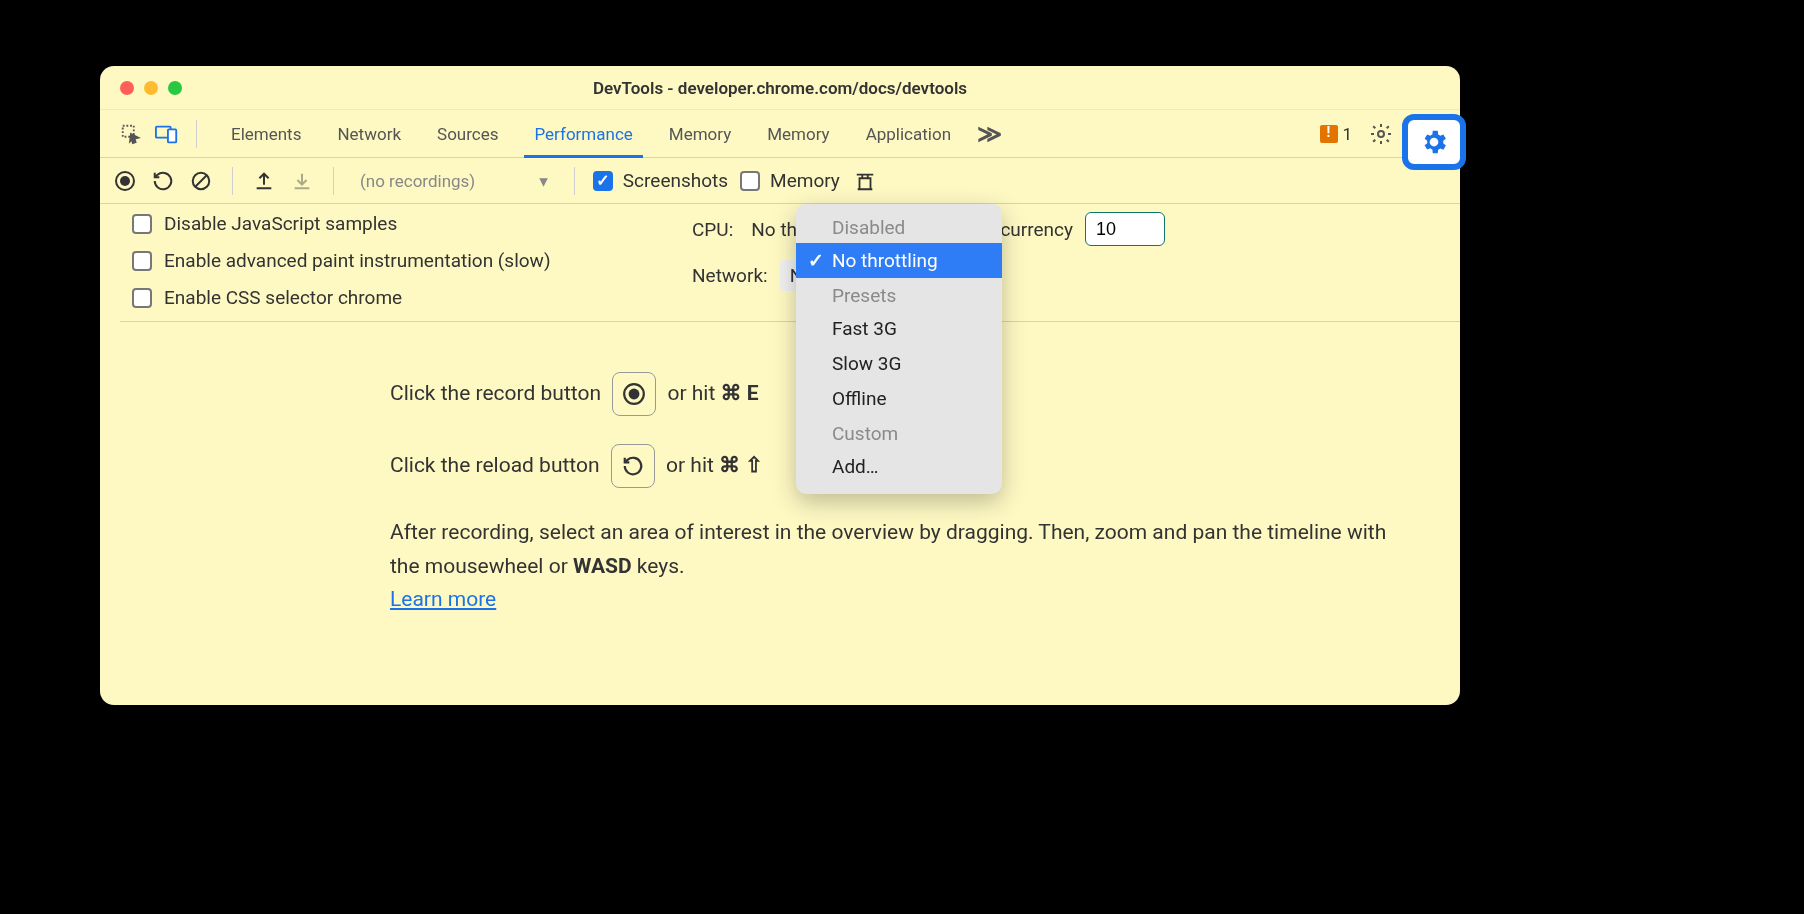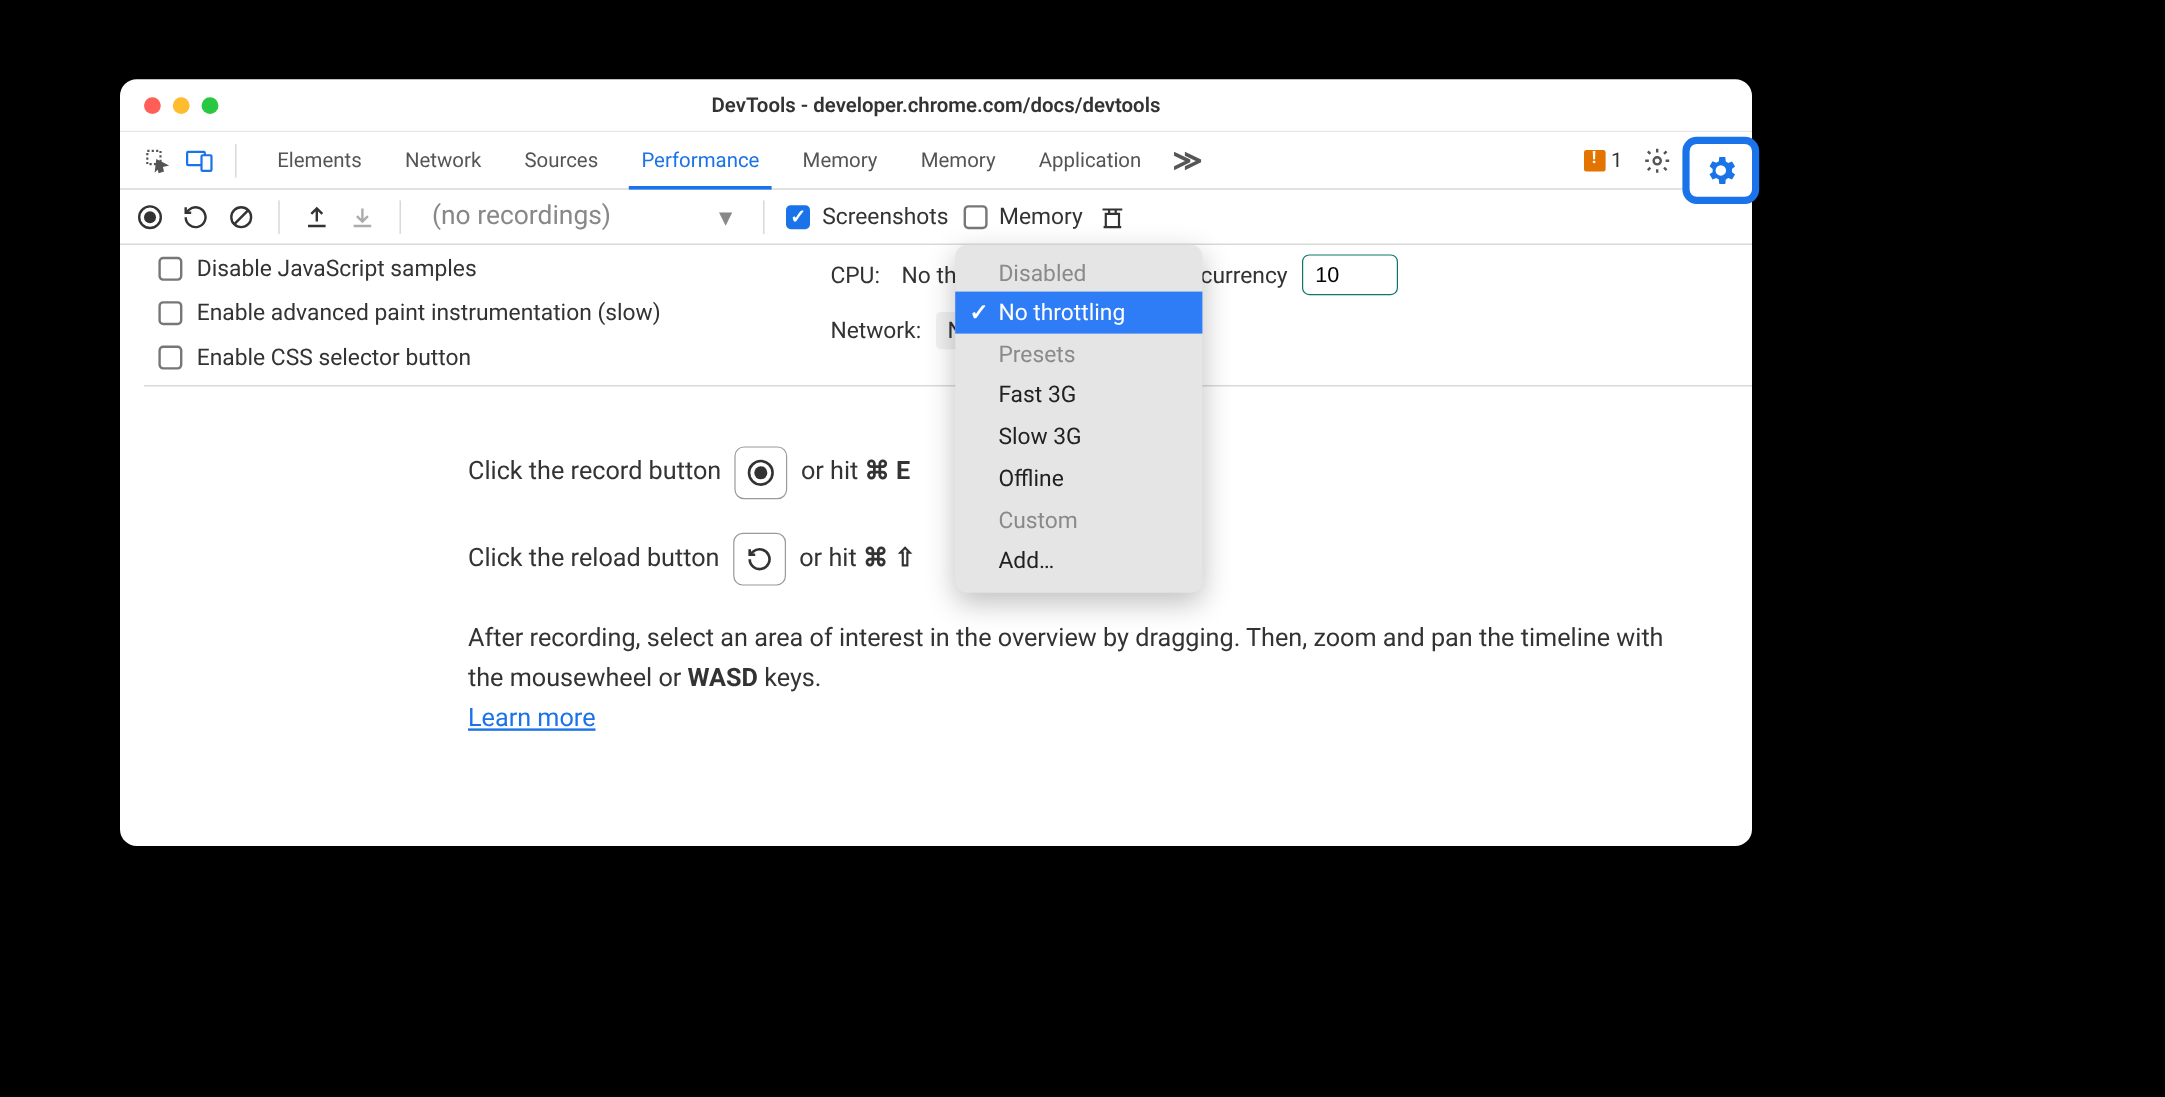--- a/index.html
+++ b/index.html
@@ -8,21 +8,21 @@
     font-family: -apple-system, BlinkMacSystemFont, "Segoe UI", Roboto, Helvetica, Arial, sans-serif;
     width: 1804px;
     height: 914px;
     position: relative;
   }
   .window {
     position: absolute;
     left: 100px;
     top: 66px;
     width: 1360px;
-    background: #ffffff;
+    background: #fef9c3;
     border-radius: 14px;
     box-shadow: 0 20px 60px rgba(0,0,0,0.6);
     overflow: visible;
   }
   .titlebar {
     height: 44px;
     display: flex;
     align-items: center;
     position: relative;
     border-bottom: 1px solid #e5e5e5;
@@ -111,22 +111,22 @@
     gap: 12px;
     font-size: 19px;
     color:#333;
   }
   .icon-btn {
     width:26px; height:26px; display:flex; align-items:center; justify-content:center;
     cursor:pointer; color:#444;
   }
   .vsep { width:1px; height:28px; background:#d0d0d0; margin:0 6px; }
   .recordings {
-    color:#888; font-size:22px; padding:0 8px;
-    display:flex; align-items:center; gap:90px;
+    color:#888; font-size:17px; padding:0 8px;
+    display:flex; align-items:center; gap:64px;
   }
   .checkbox {
     width:20px; height:20px; border:2px solid #777; border-radius:4px; display:inline-flex;
     align-items:center; justify-content:center; background:#fff;
   }
   .checkbox.checked { background:#1a73e8; border-color:#1a73e8; }
   .checkbox.checked::after { content:"✓"; color:#fff; font-size:16px; font-weight:700; line-height:1;}
   .cb-wrap { display:flex; align-items:center; gap:10px; }
   .settings-panel {
     border-bottom: 1px solid #d0d0d0;
@@ -303,21 +303,21 @@
       <div class="setting-row">
         <div class="checkbox"></div>
         <span>Disable JavaScript samples</span>
       </div>
       <div class="setting-row">
         <div class="checkbox"></div>
         <span>Enable advanced paint instrumentation (slow)</span>
       </div>
       <div class="setting-row">
         <div class="checkbox"></div>
-        <span>Enable CSS selector button</span>
+        <span>Enable CSS selector chrome</span>
       </div>
     </div>
     <div class="settings-col">
       <div class="setting-row">
         <span>CPU:</span>
         <span style="padding-left:6px">No thrott</span>
         <span style="flex:1"></span>
         <div class="checkbox"></div>
         <span>Hardware concurrency</span>
         <input class="hc-input" value="10" style="">

